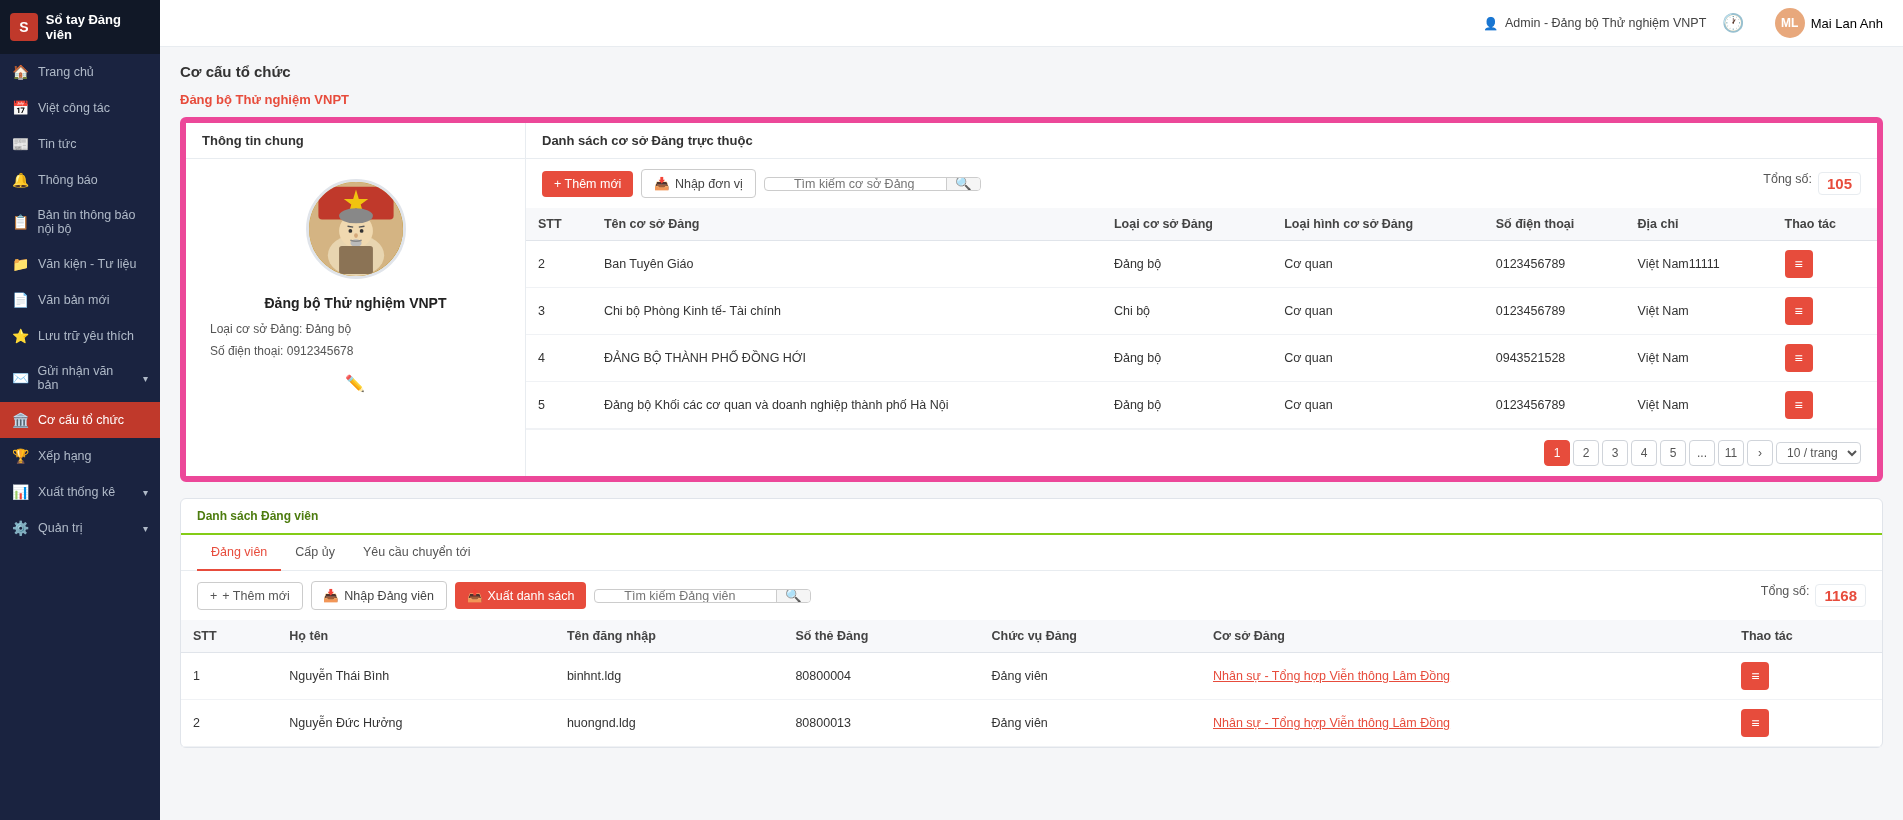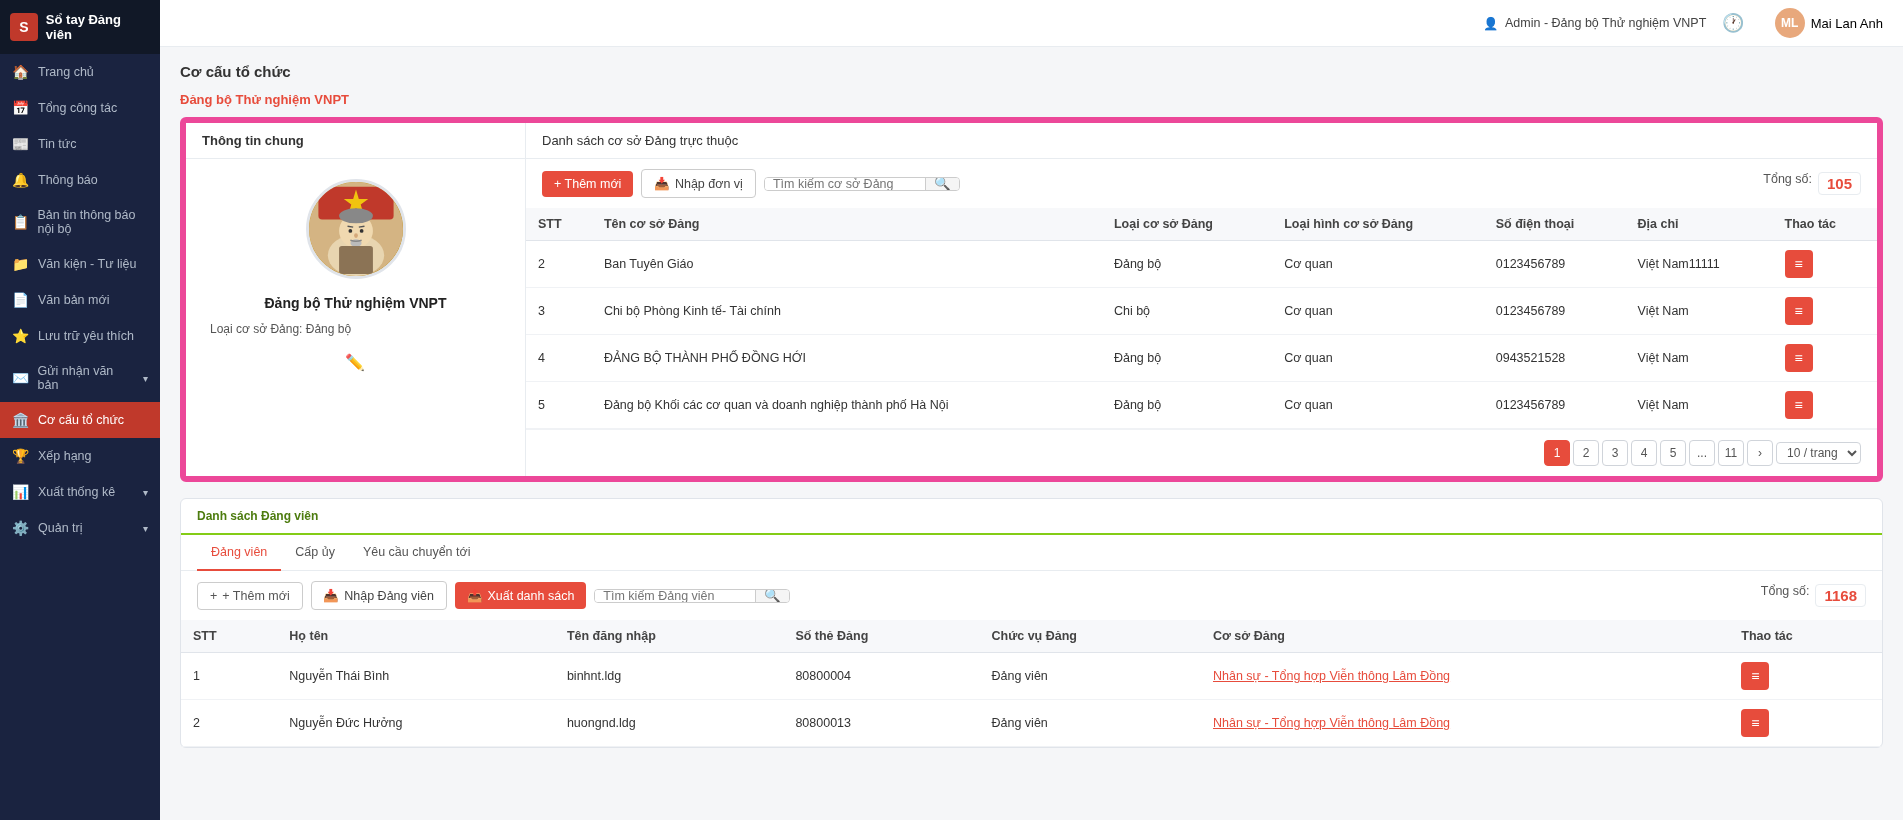--- a/index.html
+++ b/index.html
@@ -173,21 +173,21 @@
 
     
     .right-panel {
       flex: 1;
       min-width: 0;
     }
     .right-panel-header {
       padding: 10px 16px;
       border-bottom: 1px solid #e8ecf0;
       font-size: 13px;
-      font-weight: 400;
+      font-weight: 700;
       color: #333;
     }
     .right-panel-toolbar {
       padding: 10px 16px;
       display: flex;
       align-items: center;
       gap: 8px;
     }
 
     
@@ -207,20 +207,21 @@
     .btn-export { background: #e74c3c; color: white; }
     .btn-add-outline { background: white; color: #555; border: 1px solid #ccc; }
 
     .search-box {
       display: flex;
       align-items: center;
       border: 1px solid #ccc;
       border-radius: 4px;
       overflow: hidden;
       height: 14px;
+      padding-left: 21px;
     }
     .search-box input {
       border: none;
       outline: none;
       padding: 4px 8px;
       font-size: 12.5px;
       width: 160px;
     }
     .search-box .search-btn {
       background: #f5f5f5;
@@ -378,21 +379,21 @@
   </div>
 
   <div id="sidebar-items-container">
       <div class="sidebar-item">
     <span class="icon">🏠</span>
     <span>Trang chủ</span>
 
   </div>
       <div class="sidebar-item">
     <span class="icon">📅</span>
-    <span>Tổng công tác</span>
+    <span>Việt công tác</span>
 
   </div>
       <div class="sidebar-item">
     <span class="icon">📰</span>
     <span>Tin tức</span>
 
   </div>
       <div class="sidebar-item">
     <span class="icon">🔔</span>
     <span>Thông báo</span>
@@ -497,20 +498,21 @@
               <line x1="53" y1="48" x2="59" y2="47" stroke="#555" stroke-width="1.5"></line>
 
               <ellipse cx="50" cy="57" rx="2" ry="2.5" fill="#d4a87a"></ellipse>
 
               <path d="M44,62 Q50,64 56,62" fill="none" stroke="#888" stroke-width="1.5"></path>
             </svg>
           </div>
           <div class="profile-name">Đảng bộ Thử nghiệm VNPT</div>
           <div class="profile-info">
             <div>Loại cơ sở Đảng: Đảng bộ</div>
+            <div>Số điện thoại: 0912345678</div>
           </div>
           <div class="edit-icon">✏️</div>
         </div>
       </div>
 
       <div class="right-panel">
         <div class="right-panel-header">Danh sách cơ sở Đảng trực thuộc</div>
         <div class="right-panel-toolbar">
           <button class="btn btn-primary">+ Thêm mới</button>
           <button class="btn btn-outline">

